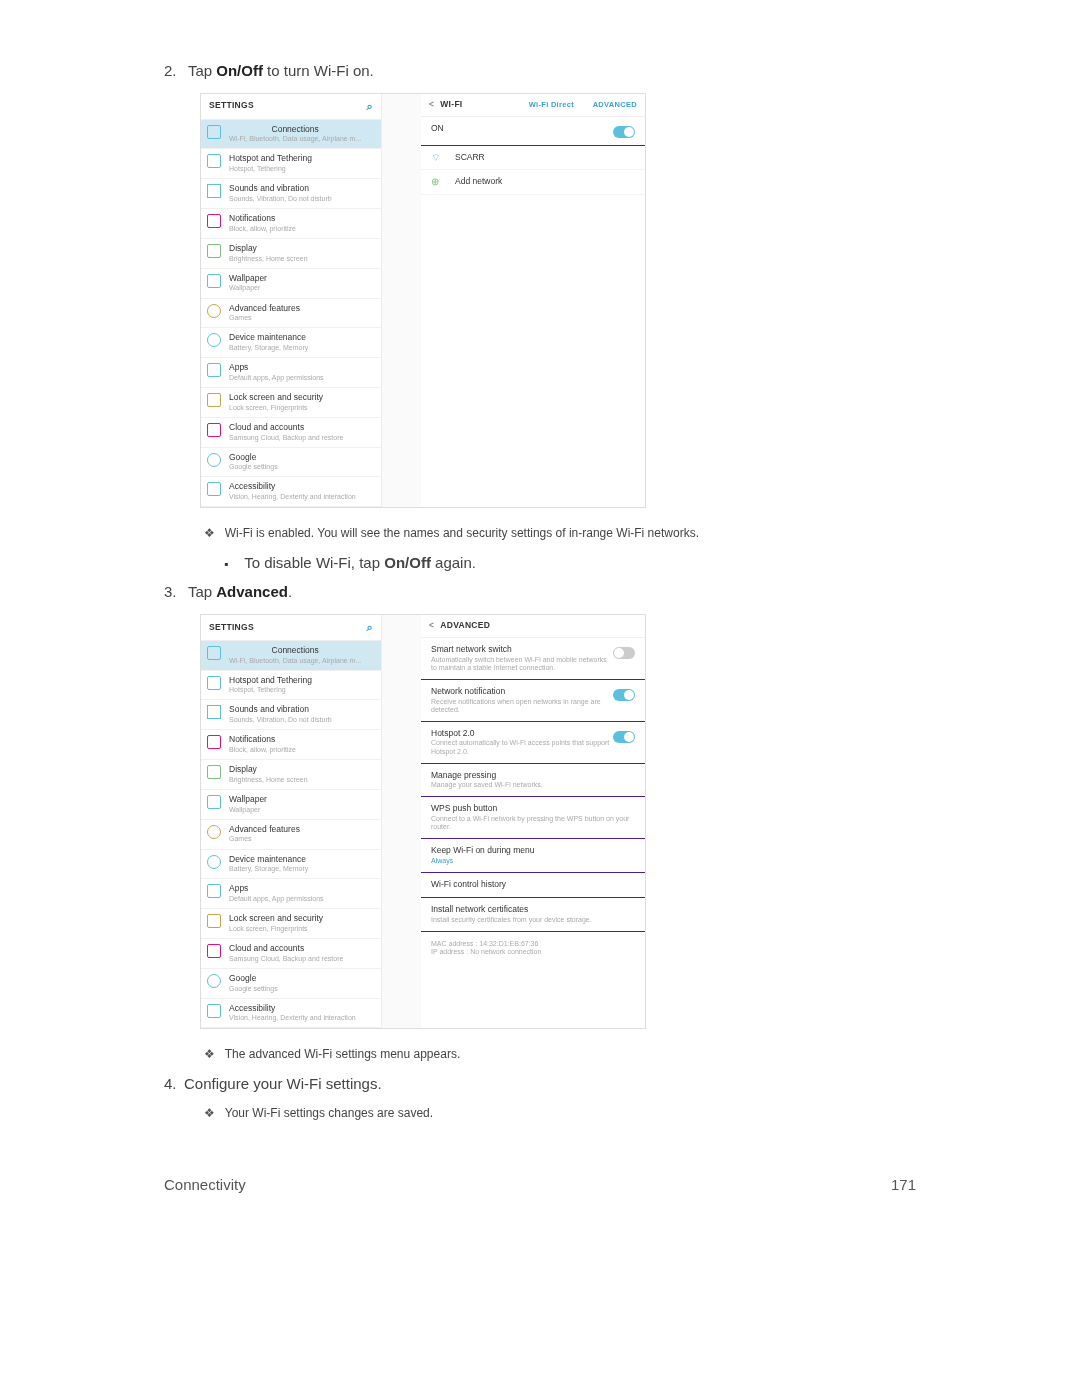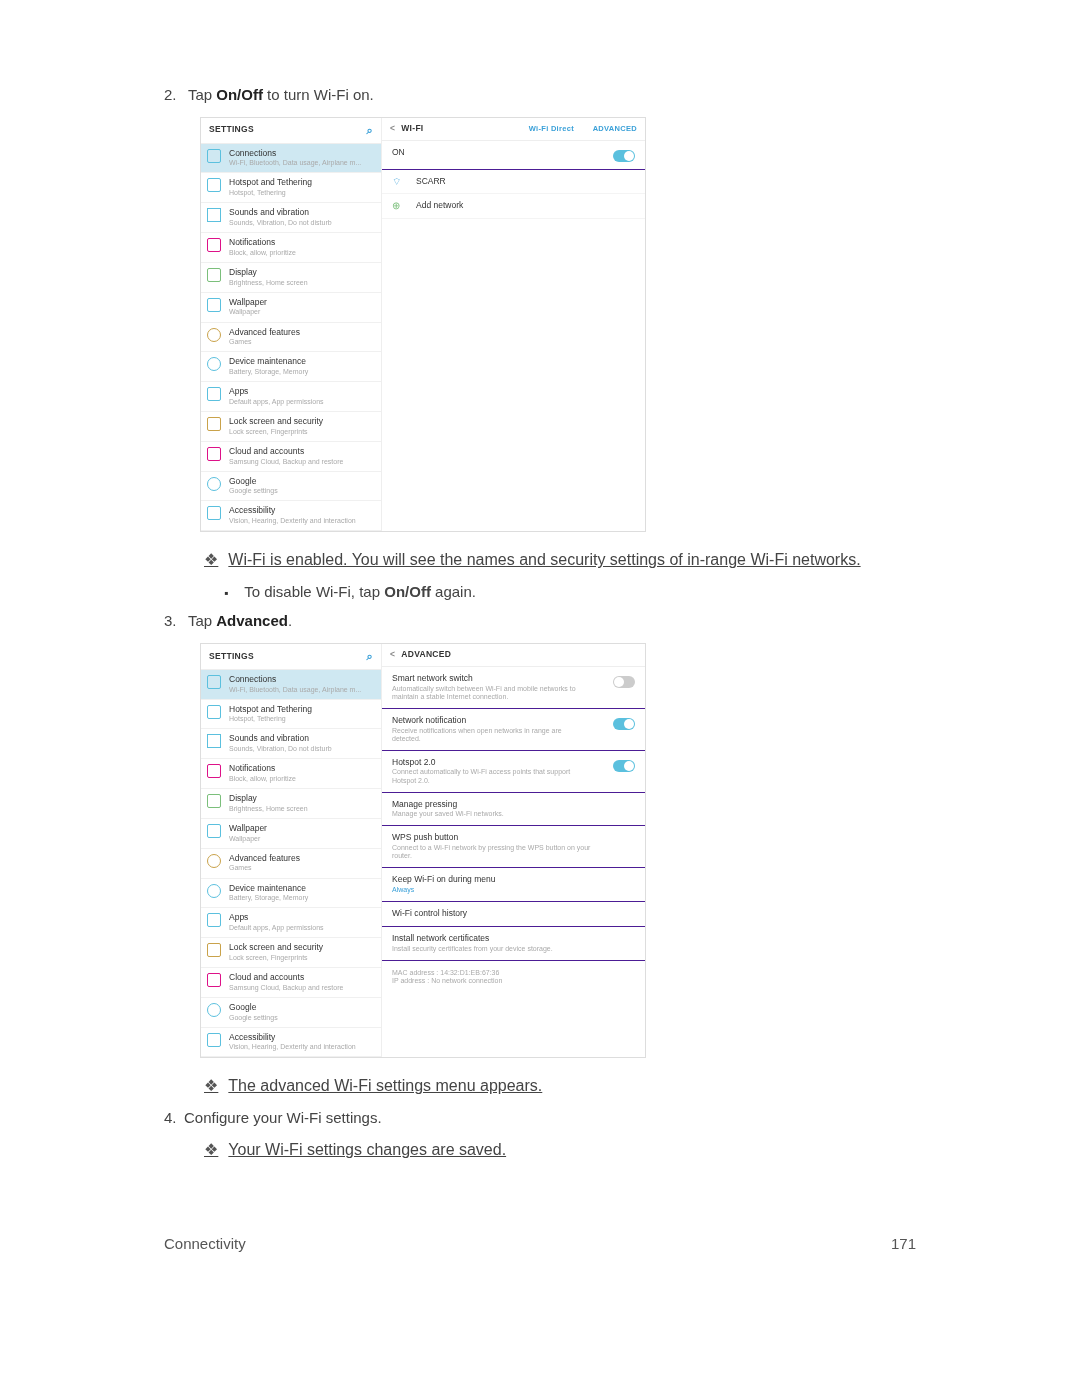--- a/index.html
+++ b/index.html
@@ -5,76 +5,77 @@
   body {
     margin: 0;
     padding: 0;
     background: #fff;
     font-family: Arial, Helvetica, sans-serif;
     color: #444;
   }
   .page {
     width: 1012px;
     margin: 0 auto;
-    padding: 86px 130px 60px 130px;
+    padding: 62px 130px 60px 130px;
     box-sizing: border-box;
     position: relative;
   }
   .step {
     font-size: 15px;
     color: #444;
     margin: 0 0 14px 0;
   }
   .step .num { display:inline-block; width: 20px; }
   .step b { font-weight: bold; color:#222; }
-  .diamond-list { margin: 14px 0 14px 40px; font-size:16px;text-decoration:underline; }
+  .diamond-list { margin: 14px 0 14px 40px; font-size:12px; }
   .diamond-list::before { content: "❖"; margin-right: 10px; color:#555; }
   .square-list { margin: 12px 0 12px 60px; font-size:15px; }
   .square-list::before { content: "▪"; margin-right: 12px; color:#333; font-size:12px; }
 
   
   .mock {
     width: 444px;
     border:1px solid #ddd;
     margin: 10px 0 18px 36px;
     font-size: 9px;
     line-height: 1.15;
     color:#555;
     display:flex;
     background:#fafafa;
+    gap:39px;
   }
   .mock .left-pane { width: 180px; border-right:1px solid #eee; background:#fff; }
   .mock .right-pane { flex:1; background:#fff; }
   .mock .hdr { display:flex; align-items:center; justify-content:space-between; padding:6px 8px; border-bottom:1px solid #eee; font-size:8.5px; letter-spacing:0.3px; font-weight:bold; color:#333; }
   .mock .hdr .search { color:#3aa0d8; font-size:11px; }
   .mock .hdr .back { color:#888; margin-right:6px; }
   .mock .hdr .links span { color:#3aa0d8; font-weight:bold; font-size:7.5px; margin-left:16px; }
   .mock .row { display:flex; align-items:flex-start; padding:5px 6px; border-bottom:1px solid #f0f0f0; }
-  .mock .row.selected { background:#cfe8f2; }
+  .mock .row.selected { background:#cfe8f2;text-align:center; }
   .mock .row .ic { width:14px; height:14px; margin-right:8px; flex-shrink:0; display:flex; align-items:center; justify-content:center; font-size:10px; }
   .mock .row .txt .t { color:#333; font-size:8.5px; }
   .mock .row .txt .s { color:#aaa; font-size:7px; margin-top:1px; }
 
   .mock .r-row { padding:7px 10px; border-bottom:1px solid #4c1d95; display:flex; align-items:flex-start; justify-content:space-between; }
   .mock .r-row .rtxt .t { color:#333; font-size:8.5px; }
   .mock .r-row .rtxt .s { color:#aaa; font-size:7px; margin-top:1px; max-width:200px; }
   .mock .r-row .rtxt .s.blue { color:#3aa0d8; }
   .toggle { width:22px; height:12px; border-radius:6px; position:relative; flex-shrink:0; margin-top:2px; }
   .toggle.on { background:#5bc0de; }
   .toggle.off { background:#ccc; }
   .toggle::after { content:""; position:absolute; width:10px; height:10px; border-radius:50%; background:#fff; top:1px; }
   .toggle.on::after { right:1px; }
   .toggle.off::after { left:1px; }
 
   .wifi-net { display:flex; align-items:center; padding:6px 10px; border-bottom:1px solid #f4f4f4; }
   .wifi-net .ic { width:14px; margin-right:10px; color:#3aa0d8; font-size:10px; }
   .wifi-net .ic.plus { color:#7bbf7b; }
   .wifi-net .nm { font-size:8.5px; color:#333; }
 
-  .footer { display:flex; justify-content:space-between; font-size:15px; color:#555; margin-top:76px; }
+  .footer { display:flex; justify-content:space-between; font-size:15px; color:#555; margin-top:56px; }
 
   
   .ico { display:inline-block; width:12px; height:12px; border:1px solid #888; border-radius:2px; }
   .ico.conn { border-color:#5bc0de; }
   .ico.snd  { border-color:#5bc0de; border-radius:0; }
   .ico.notif{ border-color:#d18; }
   .ico.disp { border-color:#7bbf7b; }
   .ico.wall { border-color:#5bc0de; }
   .ico.adv  { border-color:#c9a24a; border-radius:50%; }
   .ico.dev  { border-color:#5bc0de; border-radius:50%; }

